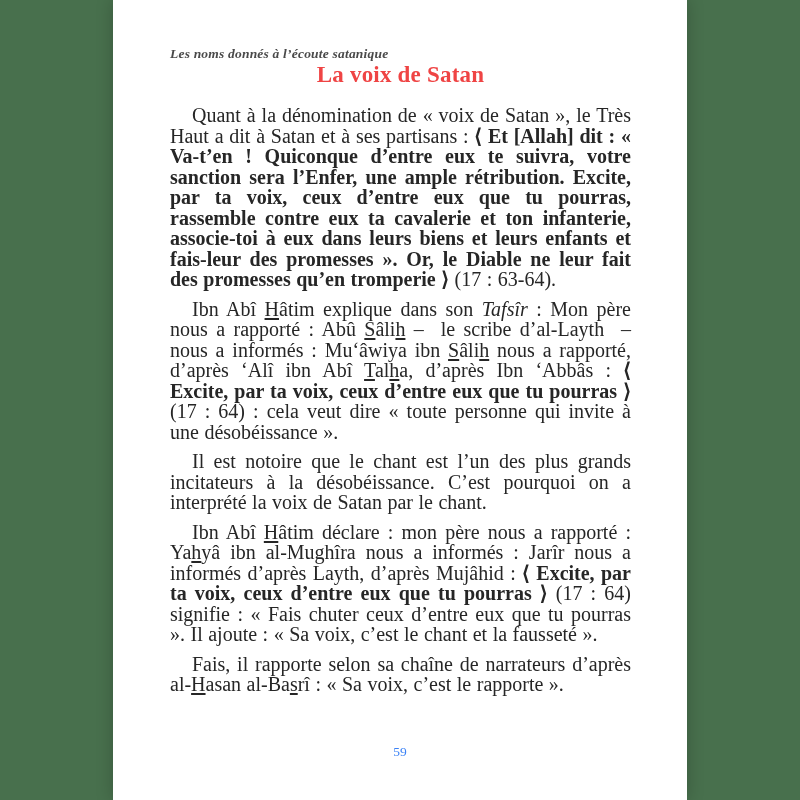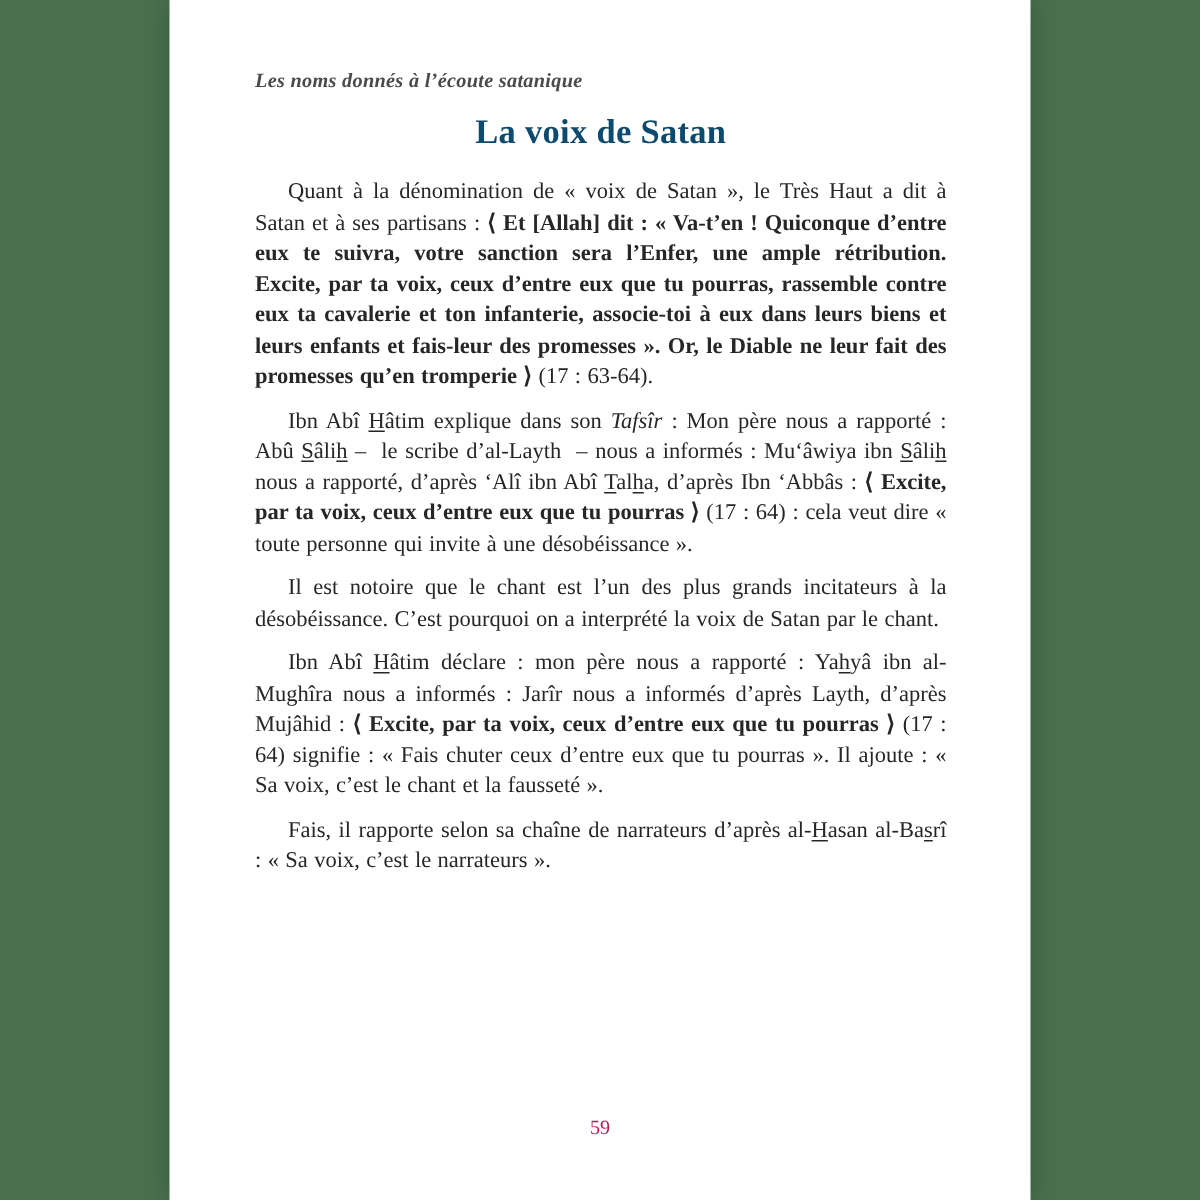--- a/index.html
+++ b/index.html
@@ -29,62 +29,61 @@
     font-size: 13.5px;
     line-height: 16px;
     color: #4a4a4a;
     letter-spacing: 0.2px;
   }
   .page-title {
     text-align: center;
     font-weight: bold;
     font-size: 23px;
     line-height: 26px;
-    color: #0c4a6e;
-    margin-top: 13px;
+    color: #ef4444;
     letter-spacing: 0.2px;
   }
   .body-paragraphs {
     margin-top: 17px;
     color: #262626;
   }
   .para {
-    font-size: 15px;
+    font-size: 20px;
     line-height: 20.5px;
     text-align: justify;
     text-indent: 22px;
     margin-bottom: 9px;
     word-spacing: 0.5px;
   }
   .para span { white-space: pre-wrap; }
   .b { font-weight: bold; }
   .i { font-style: italic; margin-top: 28px; }
   .u { text-decoration: underline; text-underline-offset: 2px; }
   .page-number {
     position: absolute;
     left: 0;
     right: 0;
     top: 744px;
     text-align: center;
     font-size: 13.5px;
-    color: #be185d;
+    color: #3b82f6;
   }
 </style>
 </head>
 <body>
 
 <div class="backdrop"></div>
 
 <div class="paper">
   <div class="running-header">Les noms donnés à l’écoute satanique</div>
 
   <h1 class="page-title">La voix de Satan</h1>
 
   <div class="body-paragraphs">
       <p class="para"><span>Quant à la dénomination de « voix de Satan », le Très Haut a dit à Satan et à ses partisans : </span><span class="b">⟨ Et [Allah] dit : « Va-t’en ! Quiconque d’entre eux te suivra, votre sanction sera l’Enfer, une ample rétribution. Excite, par ta voix, ceux d’entre eux que tu pourras, rassemble contre eux ta cavalerie et ton infanterie, associe-toi à eux dans leurs biens et leurs enfants et fais-leur des promesses ». Or, le Diable ne leur fait des promesses qu’en tromperie ⟩</span><span> (17 : 63-64).</span></p>
       <p class="para"><span>Ibn Abî </span><span class="u">H</span><span>âtim explique dans son </span><span class="i">Tafsîr</span><span> : Mon père nous a rapporté : Abû </span><span class="u">S</span><span>âli</span><span class="u">h</span><span> –  le scribe d’al-Layth  – nous a informés : Mu‘âwiya ibn </span><span class="u">S</span><span>âli</span><span class="u">h</span><span> nous a rapporté, d’après ‘Alî ibn Abî </span><span class="u">T</span><span>al</span><span class="u">h</span><span>a, d’après Ibn ‘Abbâs : </span><span class="b">⟨ Excite, par ta voix, ceux d’entre eux que tu pourras ⟩</span><span> (17 : 64) : cela veut dire « toute personne qui invite à une désobéissance ».</span></p>
       <p class="para"><span>Il est notoire que le chant est l’un des plus grands incitateurs à la désobéissance. C’est pourquoi on a interprété la voix de Satan par le chant.</span></p>
       <p class="para"><span>Ibn Abî </span><span class="u">H</span><span>âtim déclare : mon père nous a rapporté : Ya</span><span class="u">h</span><span>yâ ibn al-Mughîra nous a informés : Jarîr nous a informés d’après Layth, d’après Mujâhid : </span><span class="b">⟨ Excite, par ta voix, ceux d’entre eux que tu pourras ⟩</span><span> (17 : 64) signifie : « Fais chuter ceux d’entre eux que tu pourras ». Il ajoute : « Sa voix, c’est le chant et la fausseté ».</span></p>
-      <p class="para"><span>Fais, il rapporte selon sa chaîne de narrateurs d’après al-</span><span class="u">H</span><span>asan al-Ba</span><span class="u">s</span><span>rî : « Sa voix, c’est le narrateurs ».</span></p>
+      <p class="para"><span>Fais, il rapporte selon sa chaîne de narrateurs d’après al-</span><span class="u">H</span><span>asan al-Ba</span><span class="u">s</span><span>rî : « Sa voix, c’est le rapporte ».</span></p>
     </div>
 
   <div class="page-number">59</div>
 </div>
 
 </body></html>

